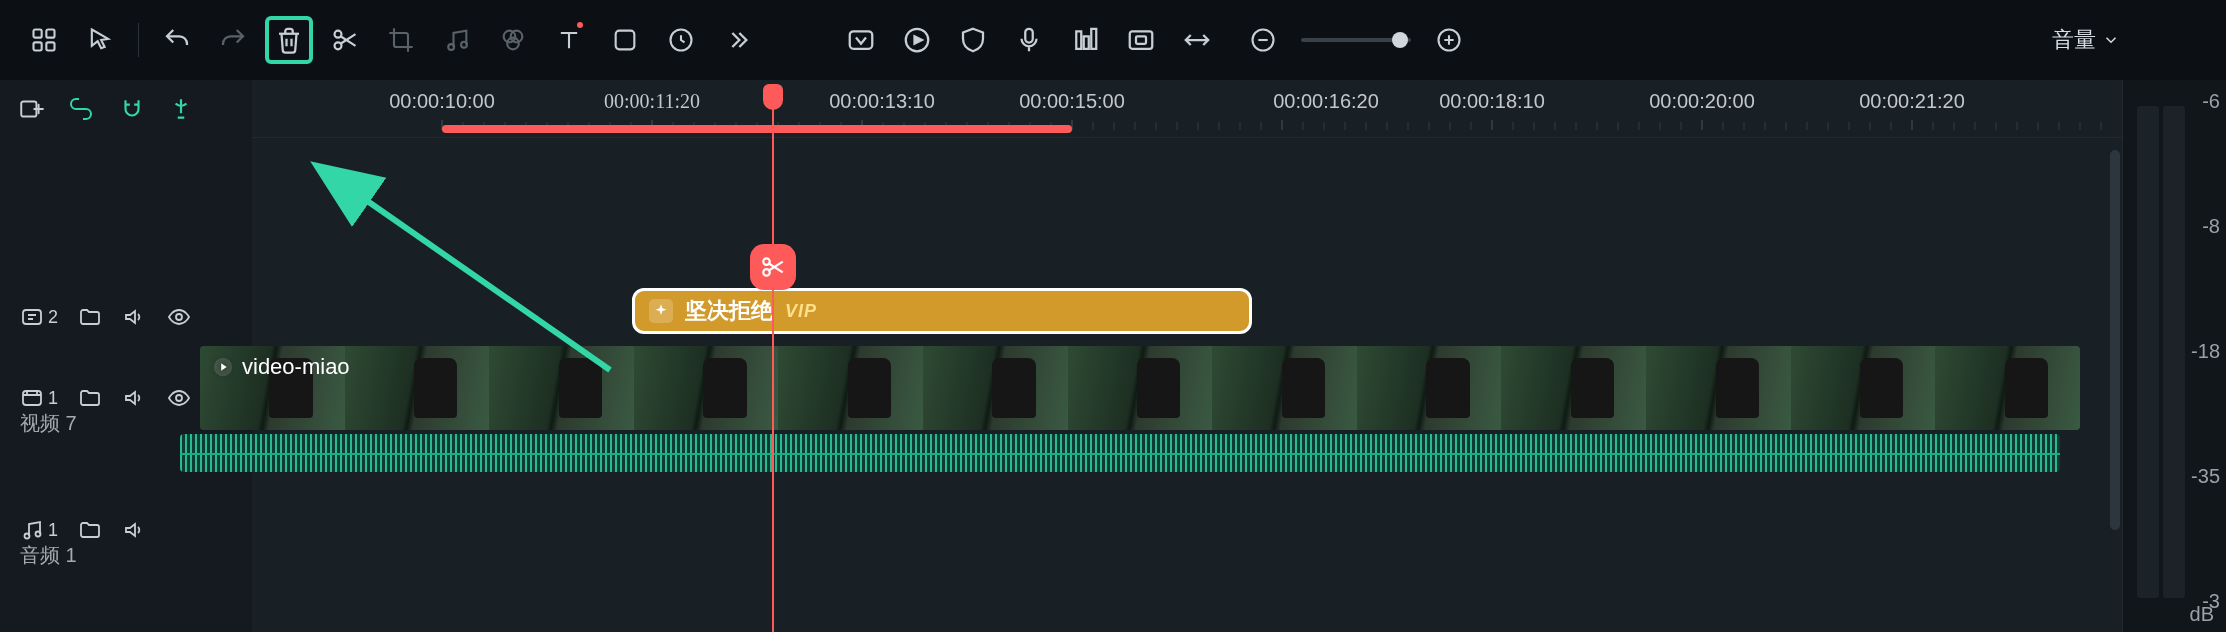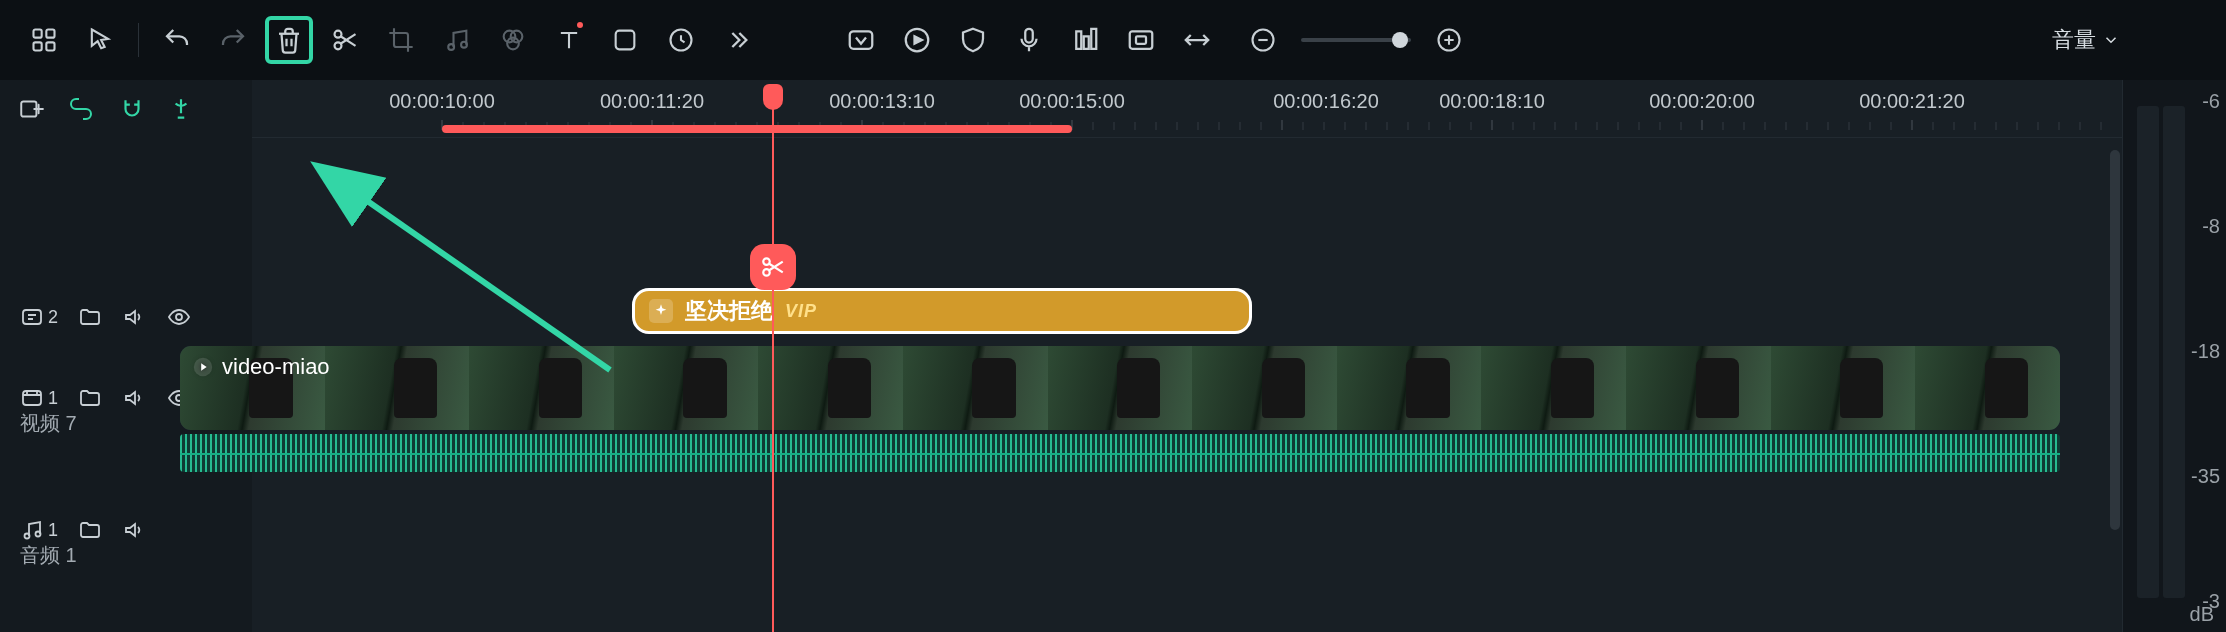--- a/index.html
+++ b/index.html
@@ -131,22 +131,23 @@
   .text-clip .vip {
     font-style:italic; color:#ffe08a; font-size:18px; letter-spacing:1px;
   }
   .text-clip .ico {
     width:24px; height:24px; background:#fff3; border-radius:5px;
     display:flex; align-items:center; justify-content:center;
   }
 
   
   .video-clip {
-    position:absolute; height:84px; background:#20313a; border-radius:11px;
+    position:absolute; height:84px; background:#20313a; border-radius:4px;
     overflow:hidden;
+    margin-left:20px;
   }
   .video-clip .thumbs {
     position:absolute; inset:0; display:flex;
   }
   .thumb {
     flex:1 0 auto;
     background: linear-gradient(100deg,#2e4a34 0%, #1d2f22 45%, #0e1a12 48%, #2d3a2f 52%, #3a5a42 100%);
     position:relative;
   }
   .thumb::after{
@@ -395,21 +396,21 @@
         <span class="tick small" style="left: 190px;"></span>
         <span class="tick sub" style="left: 211px;"></span>
         <span class="tick sub" style="left: 232px;"></span>
         <span class="tick sub" style="left: 253px;"></span>
         <span class="tick sub" style="left: 274px;"></span>
         <span class="tick sub" style="left: 295px;"></span>
         <span class="tick sub" style="left: 316px;"></span>
         <span class="tick sub" style="left: 337px;"></span>
         <span class="tick sub" style="left: 358px;"></span>
         <span class="tick sub" style="left: 379px;"></span>
-        <span class="tick" style="left: 400px;">00:00:11:20</span>
+        <span class="tick" style="left: 400px; font-family: Liberation Serif, serif;">00:00:11:20</span>
         <span class="tick small" style="left: 400px;"></span>
         <span class="tick sub" style="left: 421px;"></span>
         <span class="tick sub" style="left: 442px;"></span>
         <span class="tick sub" style="left: 463px;"></span>
         <span class="tick sub" style="left: 484px;"></span>
         <span class="tick sub" style="left: 505px;"></span>
         <span class="tick sub" style="left: 526px;"></span>
         <span class="tick sub" style="left: 547px;"></span>
         <span class="tick sub" style="left: 568px;"></span>
         <span class="tick sub" style="left: 589px;"></span>
@@ -571,21 +572,21 @@
             <svg width="24" height="24" viewBox="0 0 24 24" fill="none" stroke="currentColor" stroke-width="1.8">
               <path d="M4 10v4h4l5 4V6l-5 4H4z"></path>
               <path d="M16 9a4 4 0 010 6"></path>
             </svg>
           </span>
         <span class="lab">音频 1</span>
       </div>
     </div>
 
     <div class="track-body" style="top:150px;height:50px">
-      <div class="text-clip" style="left:380px; width:620px;border-radius:17px;">
+      <div class="text-clip" style="left:380px; width:620px;">
         <span class="ico">
           <svg width="16" height="16" viewBox="0 0 24 24" fill="#fff">
               <path d="M12 2l2 6 6 2-6 2-2 6-2-6-6-2 6-2z"></path>
             </svg>
         </span>
         <span>坚决拒绝</span>
         <span class="vip">VIP</span>
       </div>
     </div>
 

